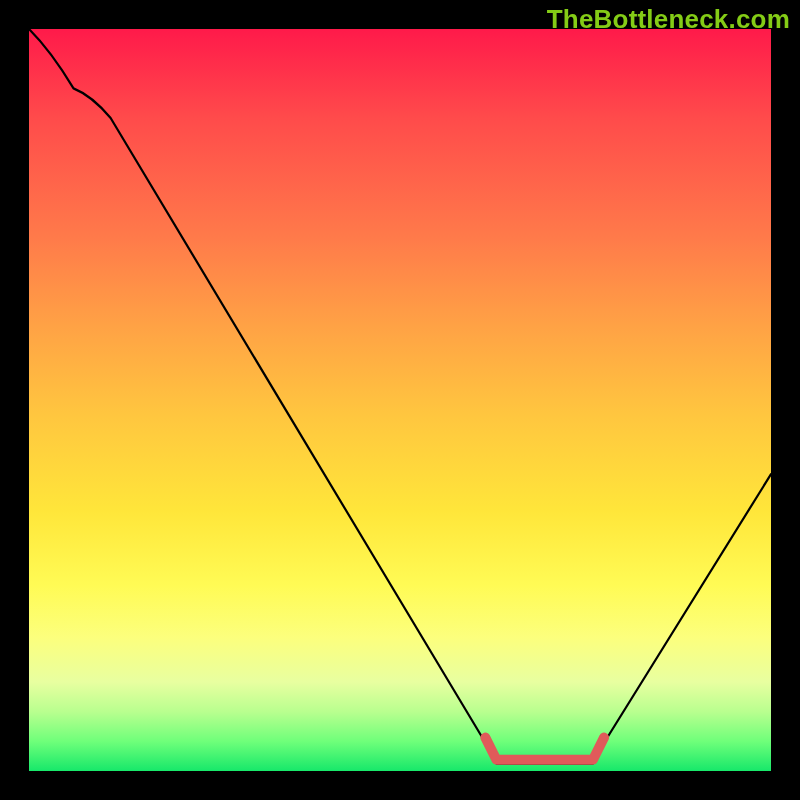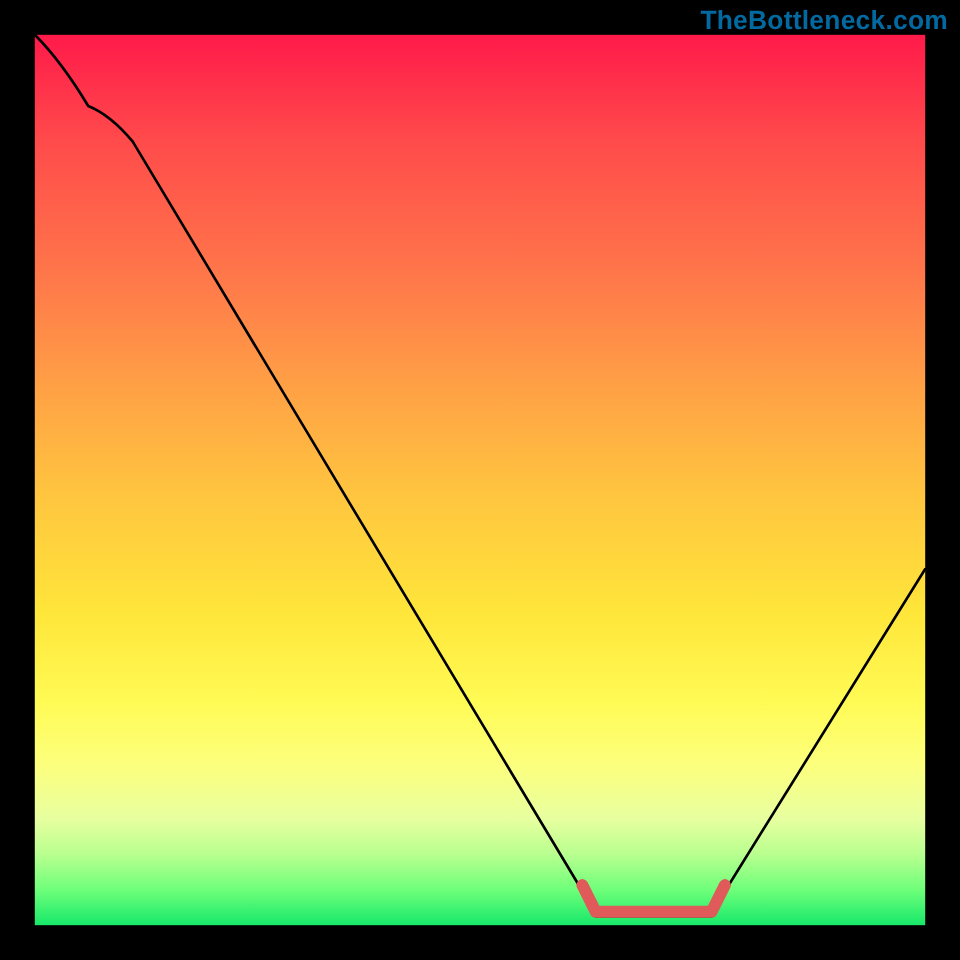--- a/index.html
+++ b/index.html
@@ -14,22 +14,22 @@
   .frame {
     position: relative;
     width: 800px;
     height: 800px;
     background: #000;
   }
   .watermark {
     position: absolute;
     top: 4px;
     right: 10px;
-    color: #0369a1;
-    font-size: 22px;
+    color: #84cc16;
+    font-size: 26px;
     font-weight: 600;
     letter-spacing: 0.2px;
     z-index: 5;
   }
   .plot {
     position: absolute;
     left: 29px;
     top: 29px;
     width: 742px;
     height: 742px;

